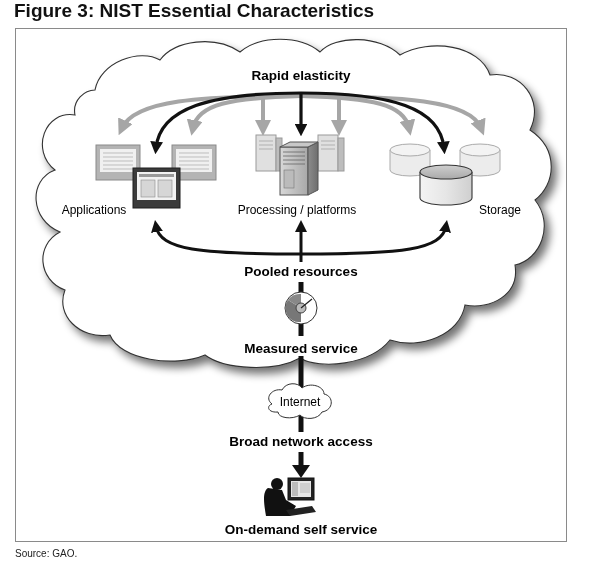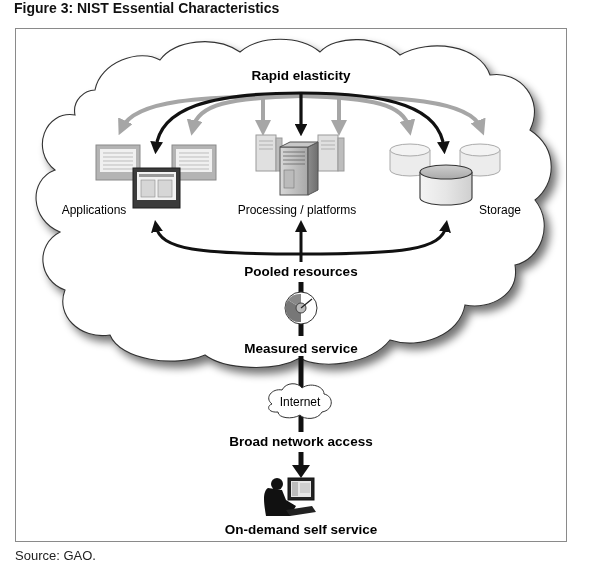--- a/index.html
+++ b/index.html
@@ -1,21 +1,21 @@
 <!DOCTYPE html>
 <html><head>
 <meta charset="utf-8">
 <style>
   html, body { margin: 0; padding: 0; background: #ffffff; }
   body { width: 605px; height: 567px; position: relative; overflow: hidden;
          font-family: "Liberation Sans", sans-serif; color: #111; }
-  .fig-title { position: absolute; left: 14px; top: 0px; font-size: 14px; font-weight: bold; }
+  .fig-title { position: absolute; left: 14px; top: 0px; font-size: 19px; font-weight: bold; }
   .frame { position: absolute; left: 15px; top: 28px; width: 552px; height: 514px;
            border: 1px solid #8a8a8a; box-sizing: border-box; background: #fff; }
-  .source { position: absolute; left: 15px; top: 548px; font-size: 13px; color: #222; }
+  .source { position: absolute; left: 15px; top: 548px; font-size: 10px; color: #222; }
   svg.diagram { position: absolute; left: 0; top: 0; }
   .lbl { font-family: "Liberation Sans", sans-serif; }
   .bold { font-weight: bold; font-size: 13.5px; }
   .reg { font-size: 12px; }
 </style>
 </head>
 <body>
 
 <div class="fig-title">Figure 3: NIST Essential Characteristics</div>
 <div class="frame"></div>

